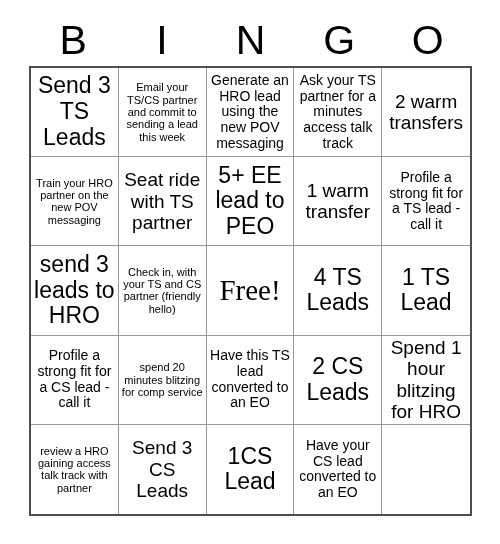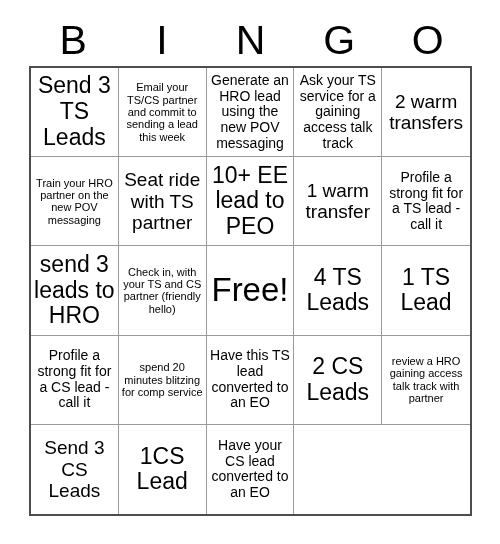--- a/index.html
+++ b/index.html
@@ -79,21 +79,21 @@
     line-height: 1.12;
     color: #000000;
     word-wrap: break-word;
   }
   
   .size-xl .cell-text { font-size: 23px; }
   .size-lg .cell-text { font-size: 23px; }
   .size-md .cell-text { font-size: 19px; }
   .size-sm .cell-text { font-size: 14px; }
   .size-xs .cell-text { font-size: 11px; }
-  .free-cell .cell-text { font-size: 33px; }
+  .free-cell .cell-text { font-size: 29px; font-family: Liberation Serif, serif; }
 </style>
 </head>
 <body>
 
 <div id="card-root">
 
   <div class="bingo-header">
     <div class="header-letter">B</div>
     <div class="header-letter">I</div>
     <div class="header-letter">N</div>
@@ -106,34 +106,34 @@
     <div class="bingo-cell size-xl">
         <span class="cell-text">Send 3 TS Leads</span>
       </div>
     <div class="bingo-cell size-xs">
         <span class="cell-text">Email your TS/CS partner and commit to sending a lead this week</span>
       </div>
     <div class="bingo-cell size-sm">
         <span class="cell-text">Generate an HRO lead using the new POV messaging</span>
       </div>
     <div class="bingo-cell size-sm">
-        <span class="cell-text">Ask your TS service for a gaining access talk track</span>
+        <span class="cell-text">Ask your TS partner for a minutes access talk track</span>
       </div>
     <div class="bingo-cell size-md">
         <span class="cell-text">2 warm transfers</span>
       </div>
 
     <div class="bingo-cell size-xs">
         <span class="cell-text">Train your HRO partner on the new POV messaging</span>
       </div>
     <div class="bingo-cell size-md">
         <span class="cell-text">Seat ride with TS partner</span>
       </div>
     <div class="bingo-cell size-lg">
-        <span class="cell-text">10+ EE lead to PEO</span>
+        <span class="cell-text">5+ EE lead to PEO</span>
       </div>
     <div class="bingo-cell size-md">
         <span class="cell-text">1 warm transfer</span>
       </div>
     <div class="bingo-cell size-sm">
         <span class="cell-text">Profile a strong fit for a TS lead - call it</span>
       </div>
 
     <div class="bingo-cell size-lg">
         <span class="cell-text">send 3 leads to HRO</span>
@@ -157,20 +157,23 @@
     <div class="bingo-cell size-xs">
         <span class="cell-text">spend 20 minutes blitzing for comp service</span>
       </div>
     <div class="bingo-cell size-sm">
         <span class="cell-text">Have this TS lead converted to an EO</span>
       </div>
     <div class="bingo-cell size-lg">
         <span class="cell-text">2 CS Leads</span>
       </div>
 
+    <div class="bingo-cell size-md">
+        <span class="cell-text">Spend 1 hour blitzing for HRO</span>
+      </div>
     <div class="bingo-cell size-xs">
         <span class="cell-text">review a HRO gaining access talk track with partner</span>
       </div>
     <div class="bingo-cell size-md">
         <span class="cell-text">Send 3 CS Leads</span>
       </div>
     <div class="bingo-cell size-xl">
         <span class="cell-text">1CS Lead</span>
       </div>
     <div class="bingo-cell size-sm">

